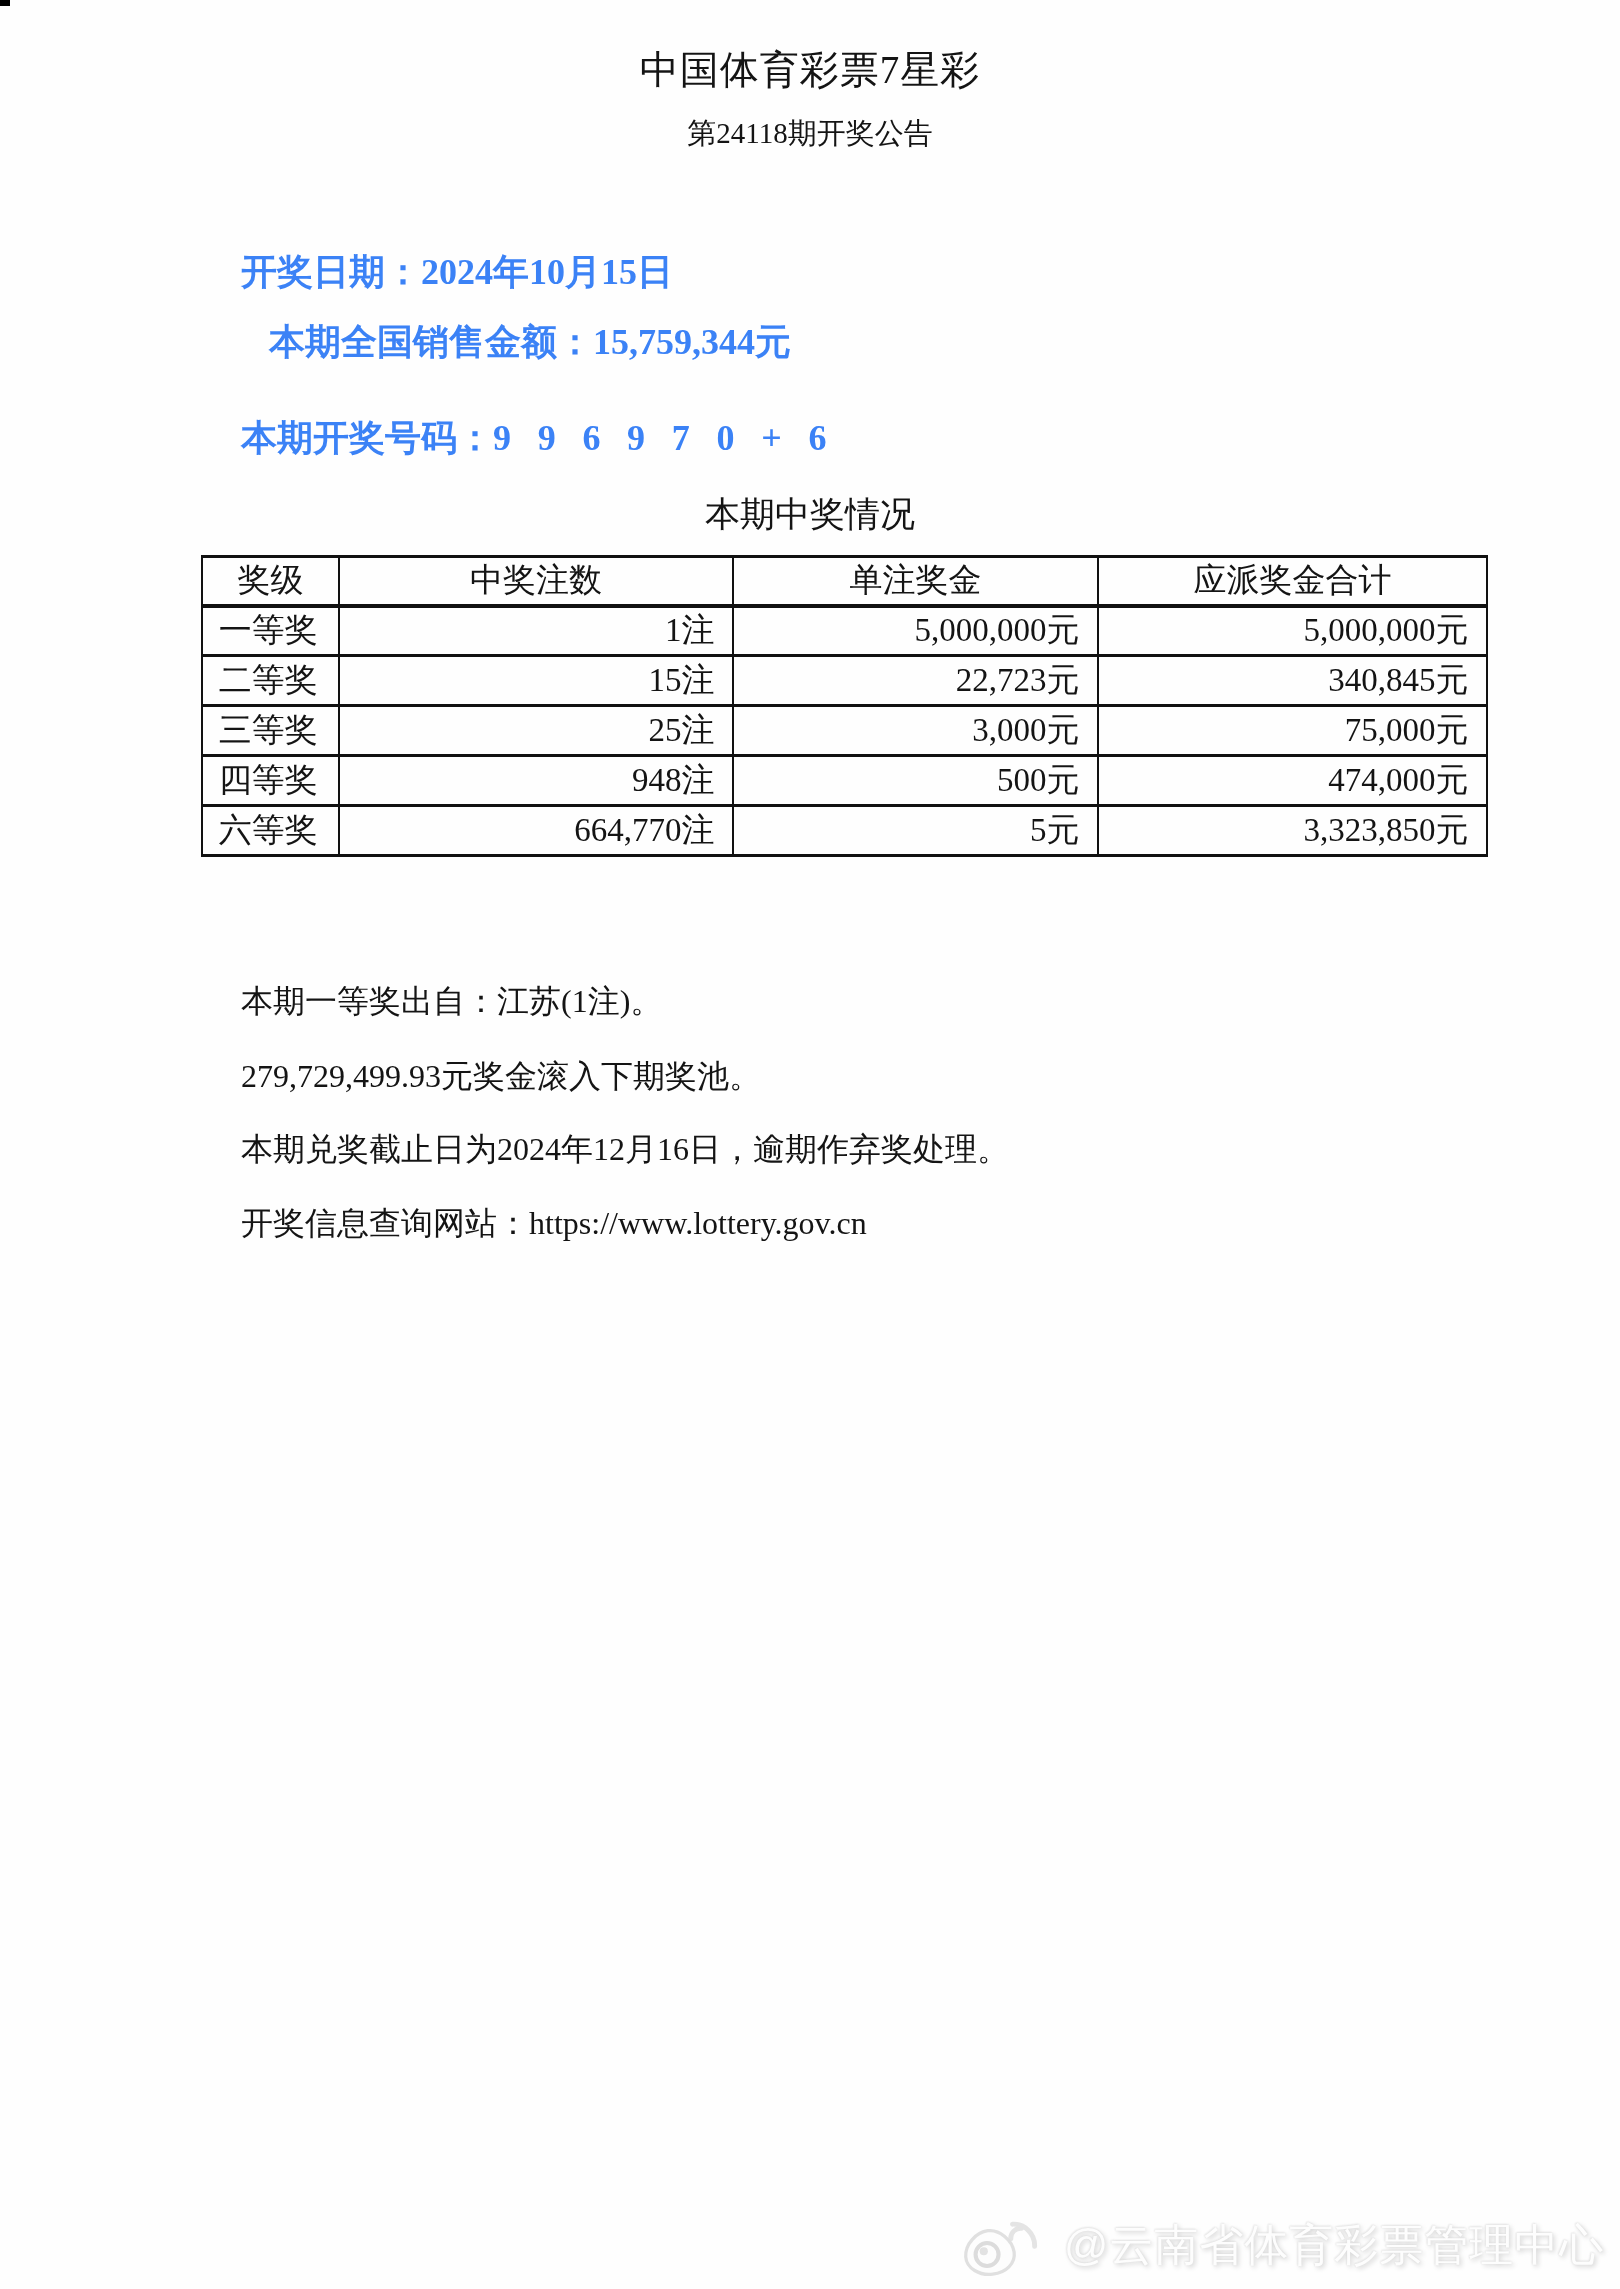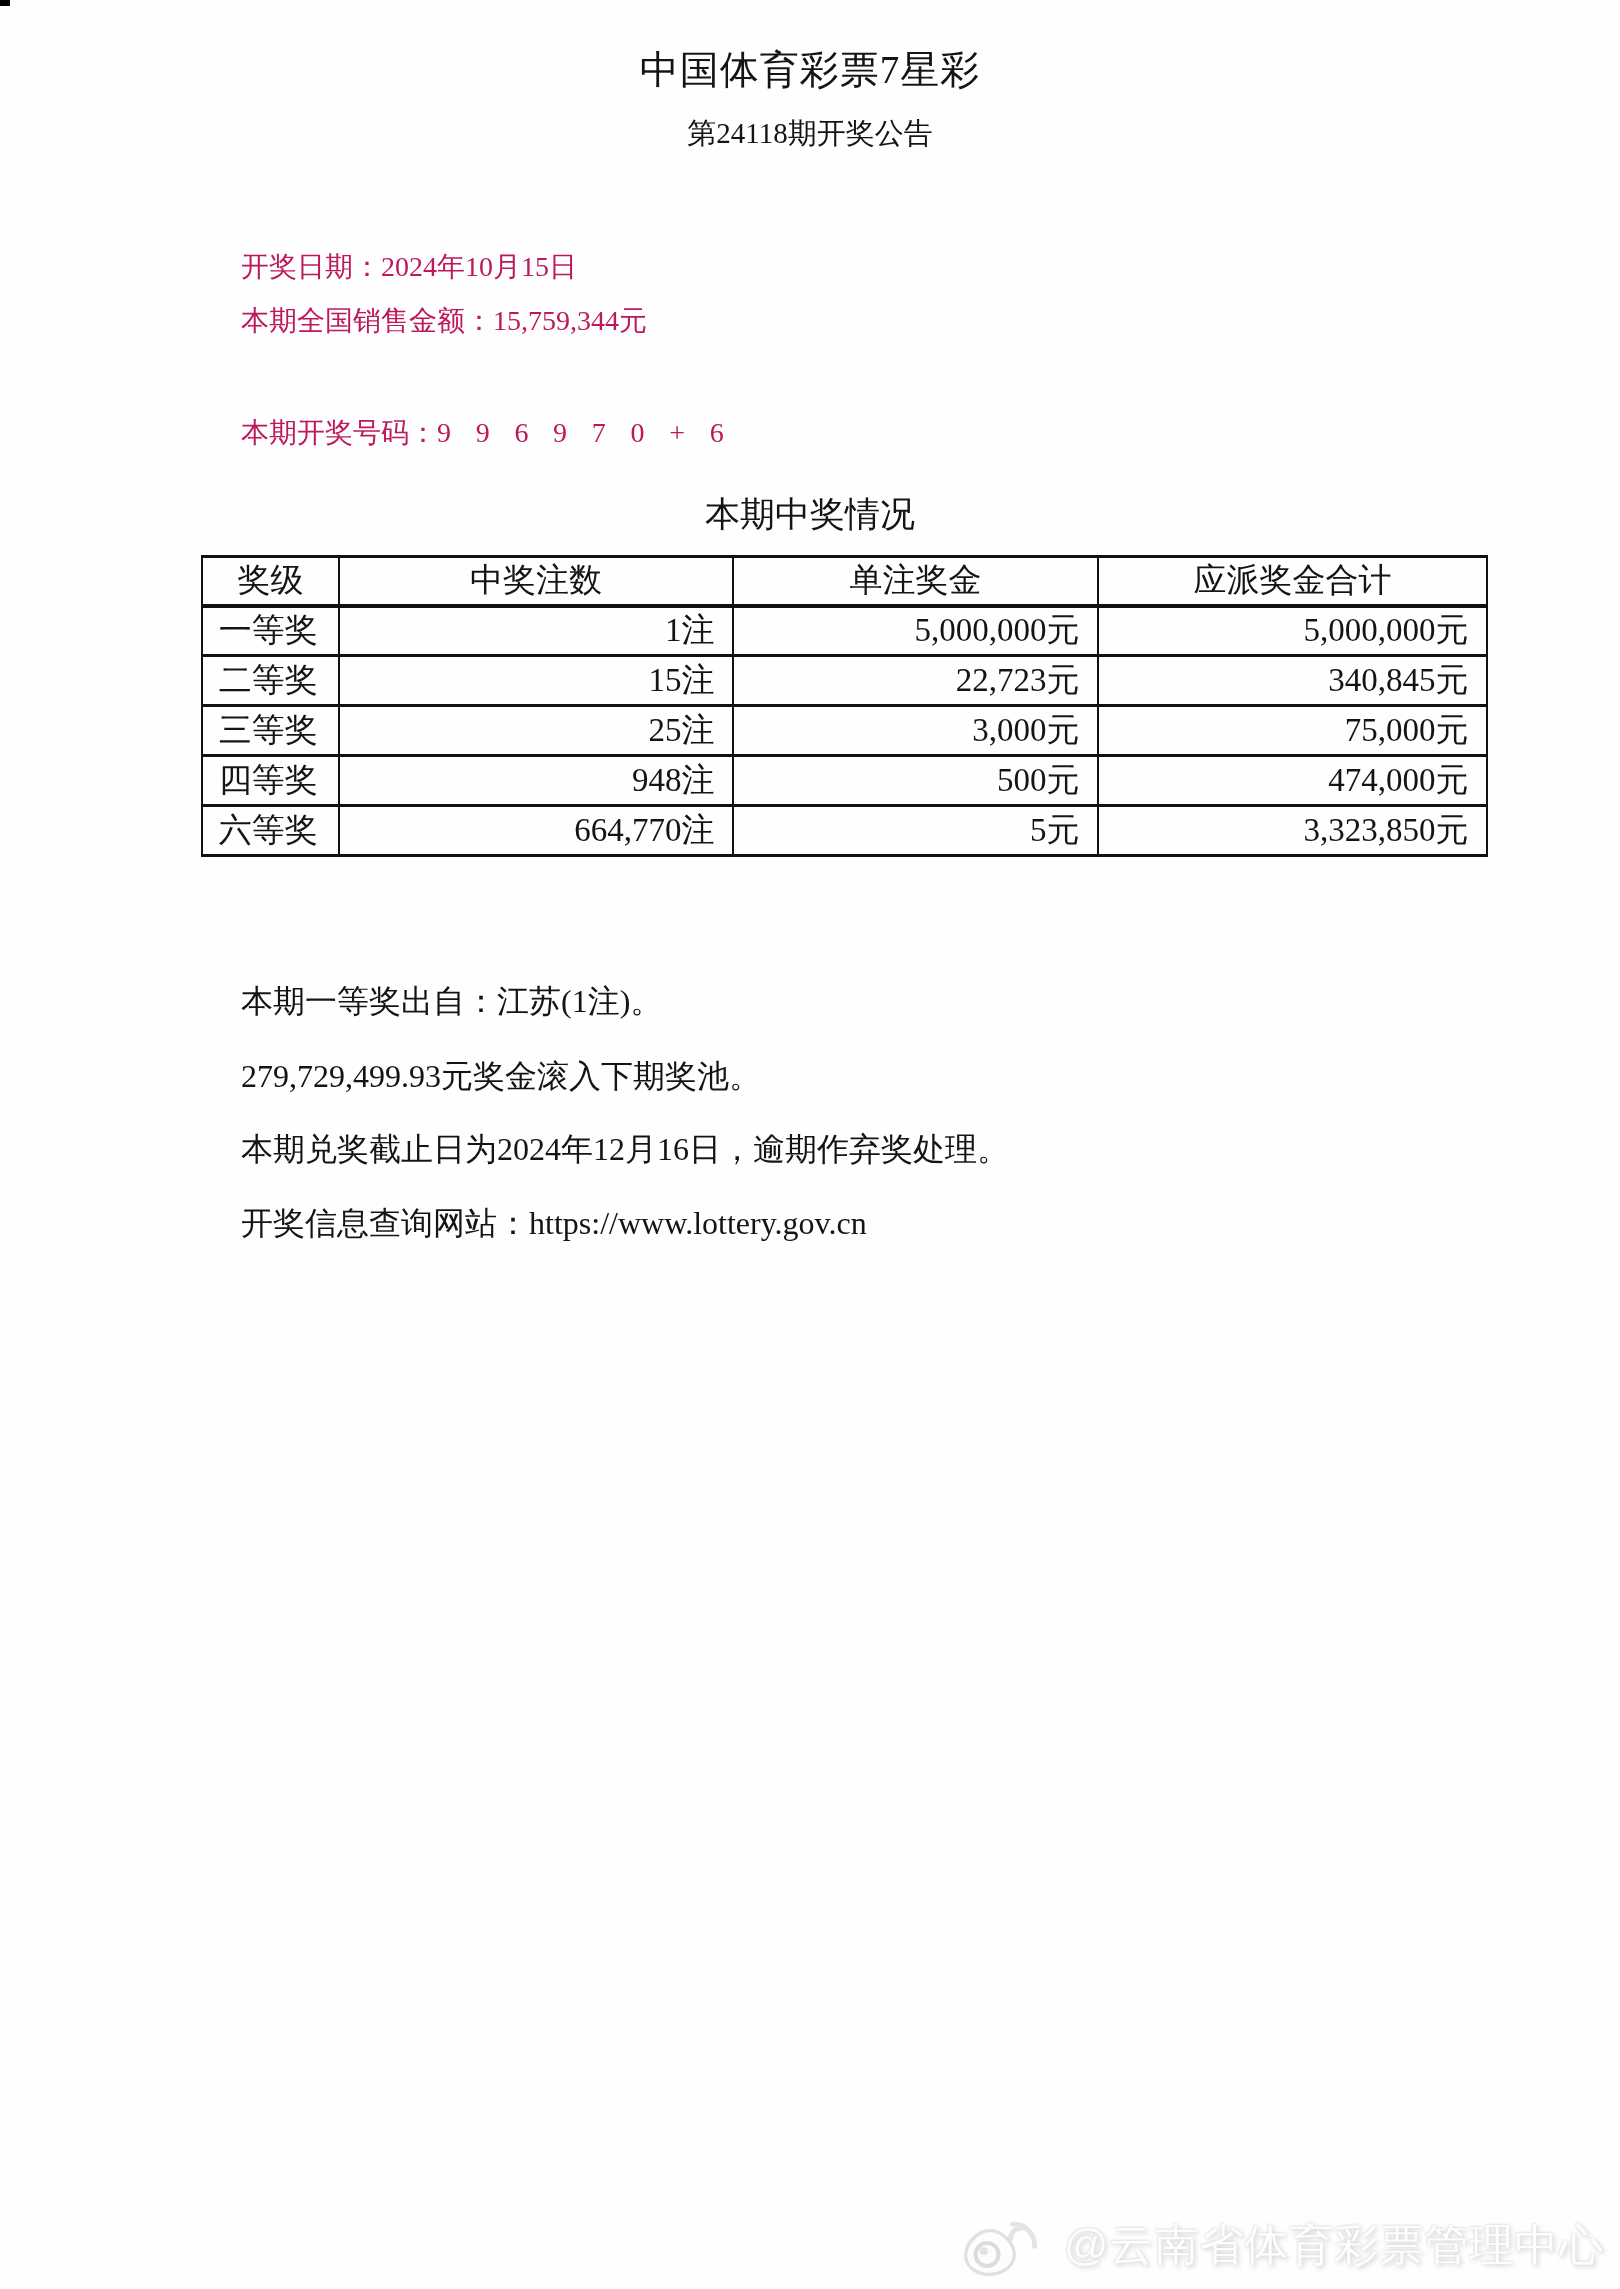--- a/index.html
+++ b/index.html
@@ -23,24 +23,24 @@
     text-align: center; font-size: 39px; letter-spacing: 1px;
     color: #141414;
   }
   .doc-subtitle {
     position: absolute; top: 114px; left: 0; width: 100%;
     text-align: center; font-size: 29px; color: #141414;
   }
 
   .info-line {
     position: absolute; left: 241px;
-    font-size: 28px; color: #be185d; white-space: nowrap;
+    font-size: 36px; color: #3b82f6; white-space: nowrap; font-weight: bold;
   }
   .info-date    { top: 248px; }
-  .info-sales   { top: 302px; }
+  .info-sales   { top: 318px; margin-left: 28px; }
   .info-numbers { top: 414px; }
   .numbers-value { word-spacing: 13.7px; letter-spacing: 2px; }
 
   .table-title {
     position: absolute; top: 491px; left: 0; width: 100%;
     text-align: center; font-size: 35px; color: #141414;
   }
 
   table.prize-table {
     position: absolute; top: 555px; left: 165px;

